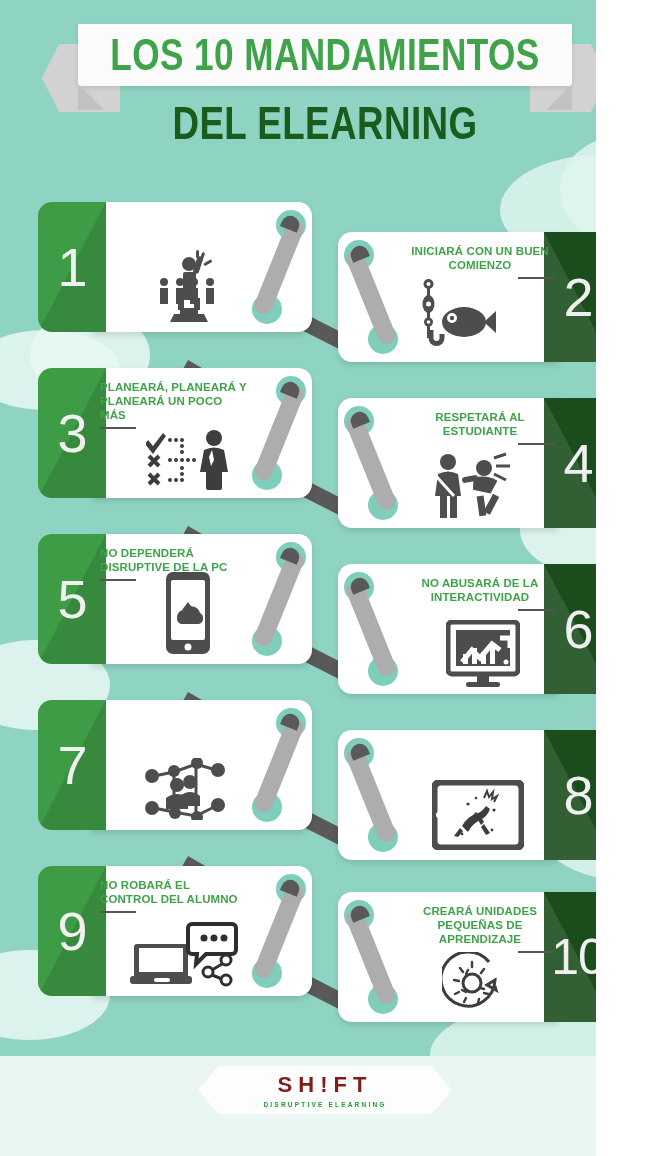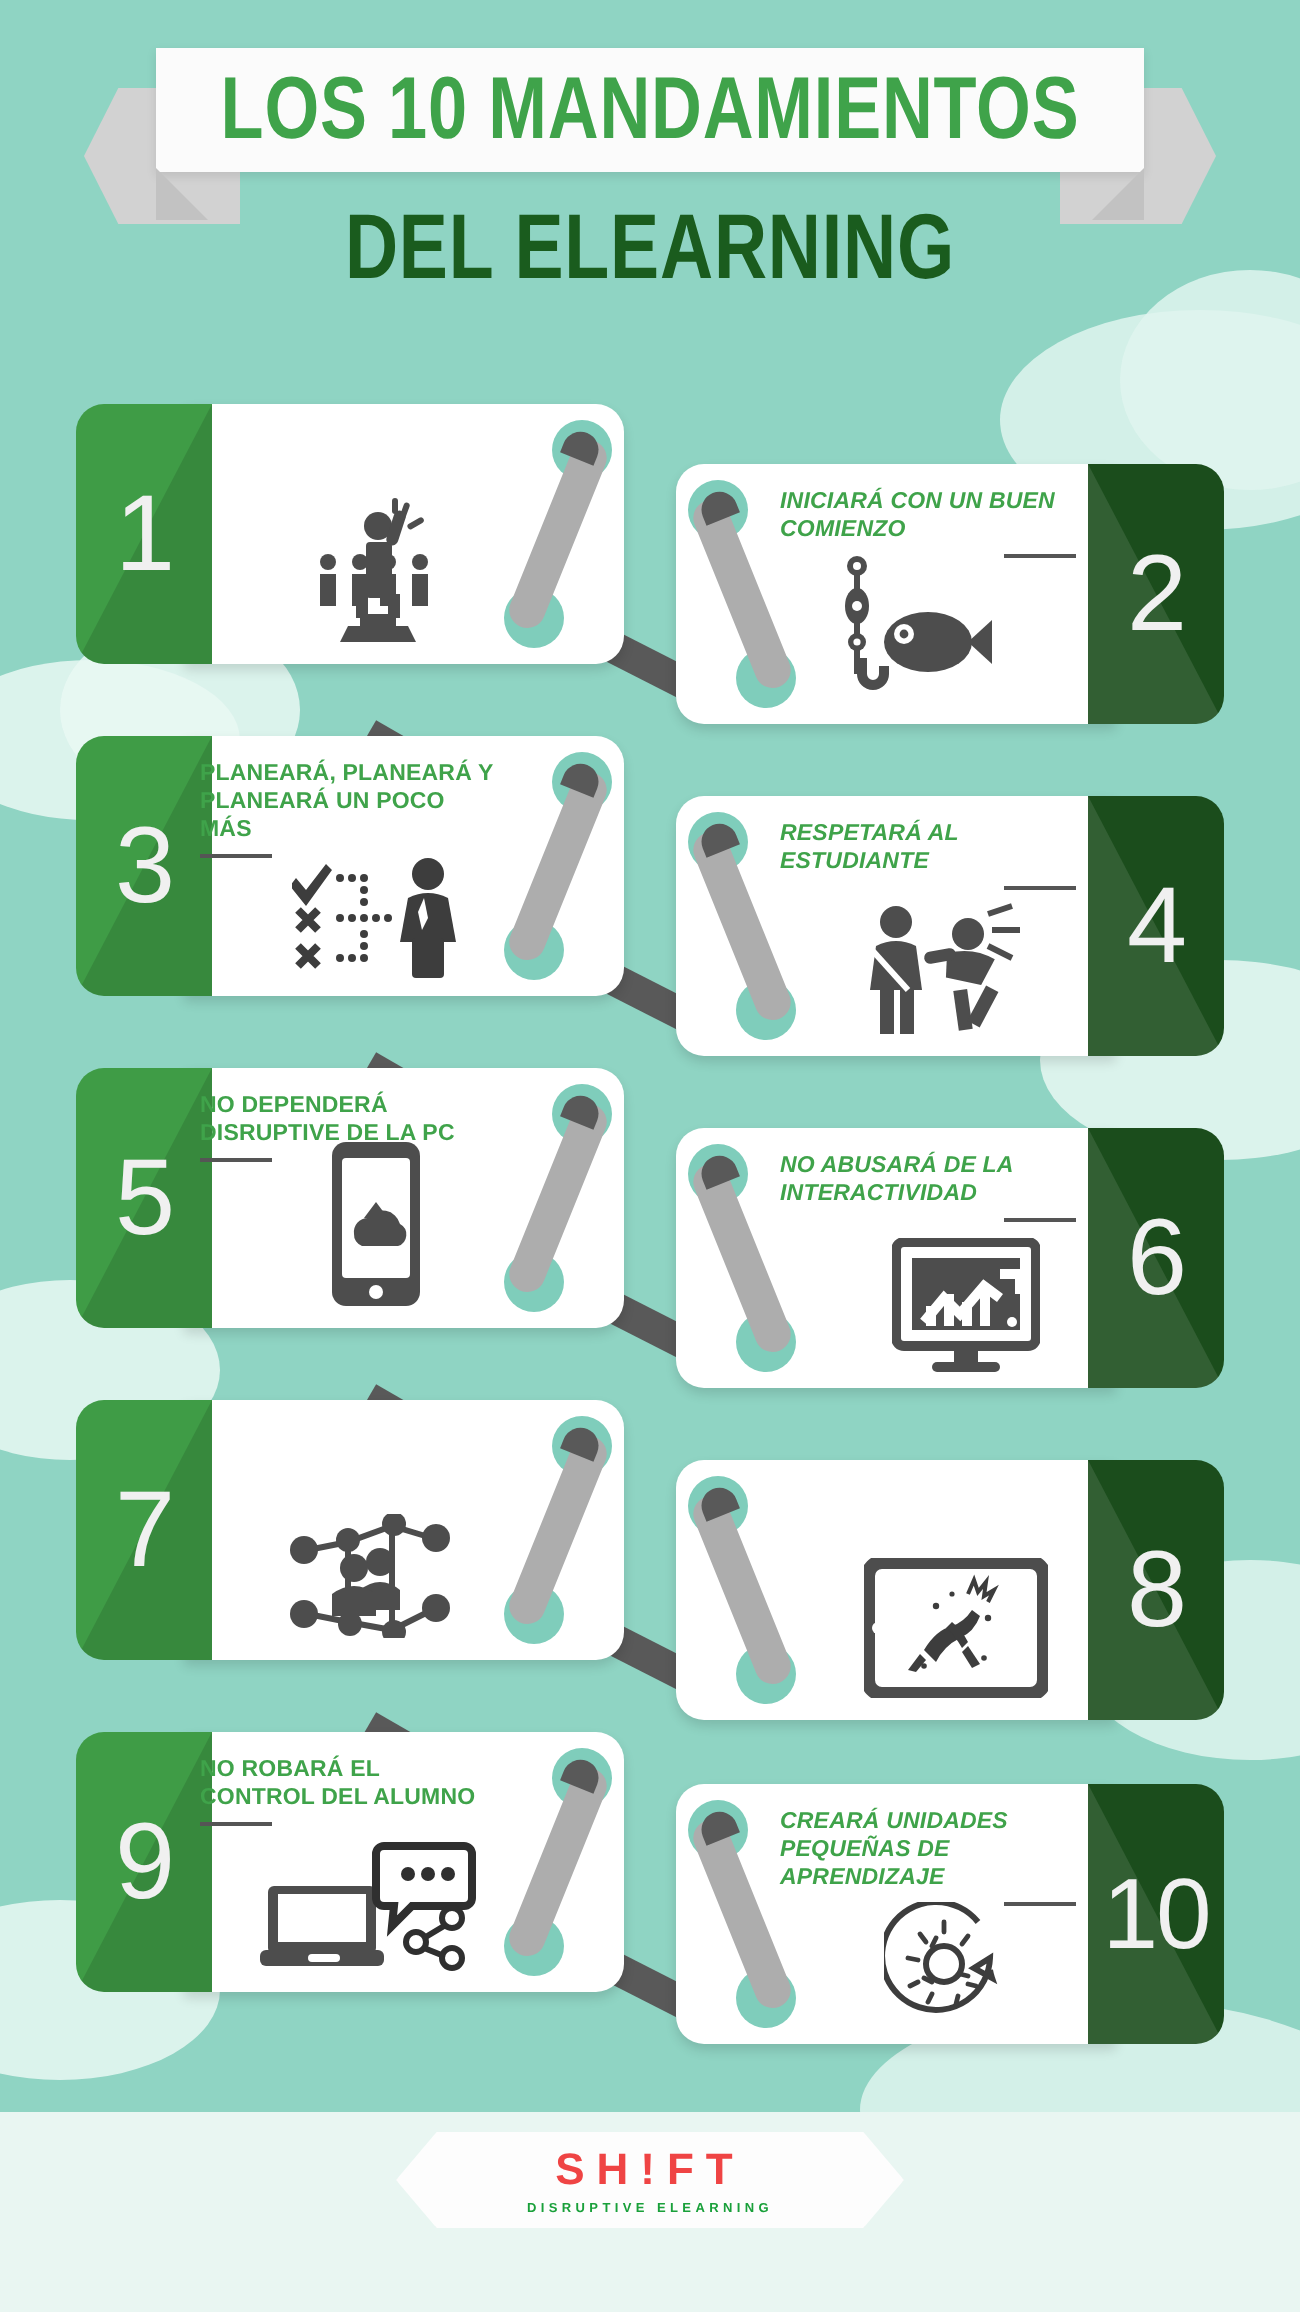--- a/index.html
+++ b/index.html
@@ -3,21 +3,21 @@
 <meta charset="utf-8">
 <style>
   * { box-sizing: border-box; margin: 0; padding: 0; }
   html, body {
     width: 650px; height: 1156px;
     font-family: "Liberation Sans", sans-serif;
     overflow: hidden;
   }
   #page {
     position: relative;
-    width: 650px; height: 1156px;
+    width: 596px; height: 1156px;
     background: #8fd4c3;
     overflow: hidden;
   }
 
   
   .cloud { position: absolute; background: #e9f8f3; border-radius: 50%; opacity: .85; }
   .cloud.b2 { background: #dff4ee; }
 
   
   #header { position: absolute; left: 0; top: 0; width: 650px; height: 180px; }
@@ -77,21 +77,21 @@
     color: #f0f0f0; font-size: 54px; font-weight: 300; letter-spacing: -1px;
   }
   .card.ten .num-text { font-size: 50px; }
 
   .card-text {
     position: absolute; top: 12px; width: 148px;
     color: #3fa34a; font-size: 11.5px; font-weight: bold; line-height: 14px;
     letter-spacing: .1px;
   }
   .card.left  .card-text { left: 62px;  text-align: left; }
-  .card.right .card-text { right: 74px; text-align: left; font-style: italic; }
+  .card.right .card-text { right: 58px; text-align: center; }
   .rule { display: block; width: 36px; height: 2px; background: #555; margin-top: 5px; }
   .card.right .rule { margin-left: auto; }
 
   
   .baton { position: absolute; top: 8px; width: 54px; height: 114px; }
   .card.left  .baton { right: 6px; }
   .card.right .baton { left: 6px; }
   .baton .dot {
     position: absolute; width: 30px; height: 30px; border-radius: 50%;
     background: #7fcdbb;
@@ -121,21 +121,21 @@
 
   
   #footer-band { position: absolute; left: 0; bottom: 0; width: 650px; height: 100px; background: #e9f6f2; }
   #footer-logo {
     position: absolute; left: 198px; bottom: 42px; width: 254px; height: 48px;
     background: #fdfdfd;
     clip-path: polygon(0 50%, 8% 0, 92% 0, 100% 50%, 92% 100%, 8% 100%);
     box-shadow: 0 2px 4px rgba(0,0,0,.08);
     display: flex; flex-direction: column; align-items: center; justify-content: center;
   }
-  #logo-word { color: #ef4444; font-size: 22px; font-weight: bold; letter-spacing: 6px; }
+  #logo-word { color: #7f1d1d; font-size: 22px; font-weight: bold; letter-spacing: 6px; }
   #logo-tag  { color: #19a03a; font-size: 6.5px; font-weight: bold; letter-spacing: 2.2px; margin-top: 3px; }
 </style>
 </head>
 <body>
 
 <div id="page">
 
   <div>
     <div class="cloud" style="left:-30px; top:330px; width:150px; height:80px;"></div>
     <div class="cloud" style="left:30px; top:310px; width:120px; height:90px;"></div>

